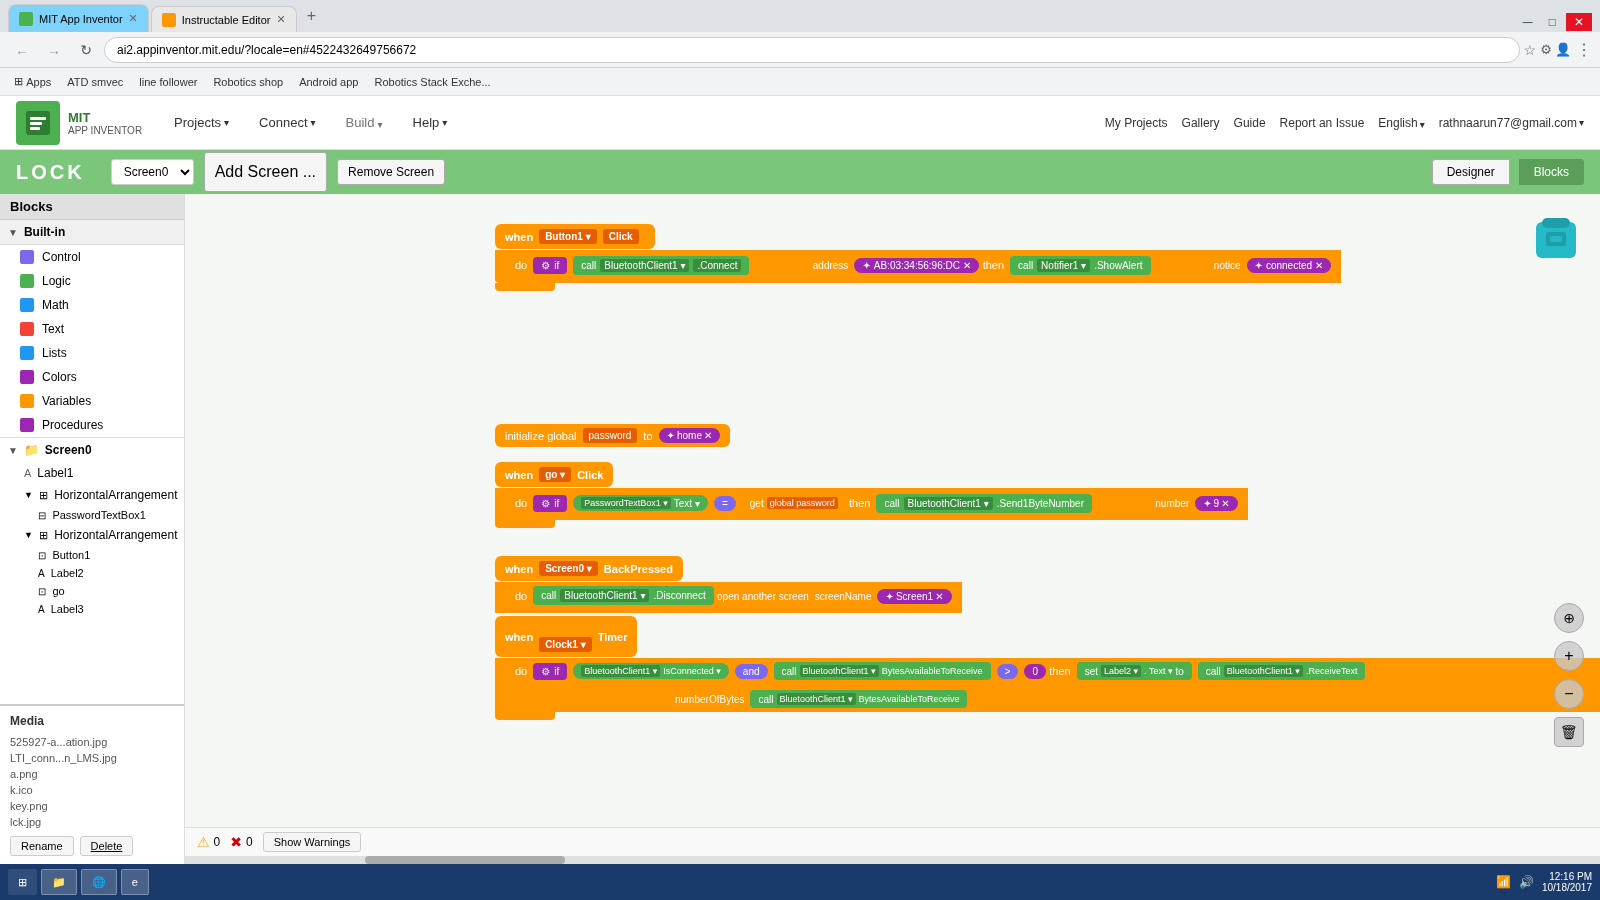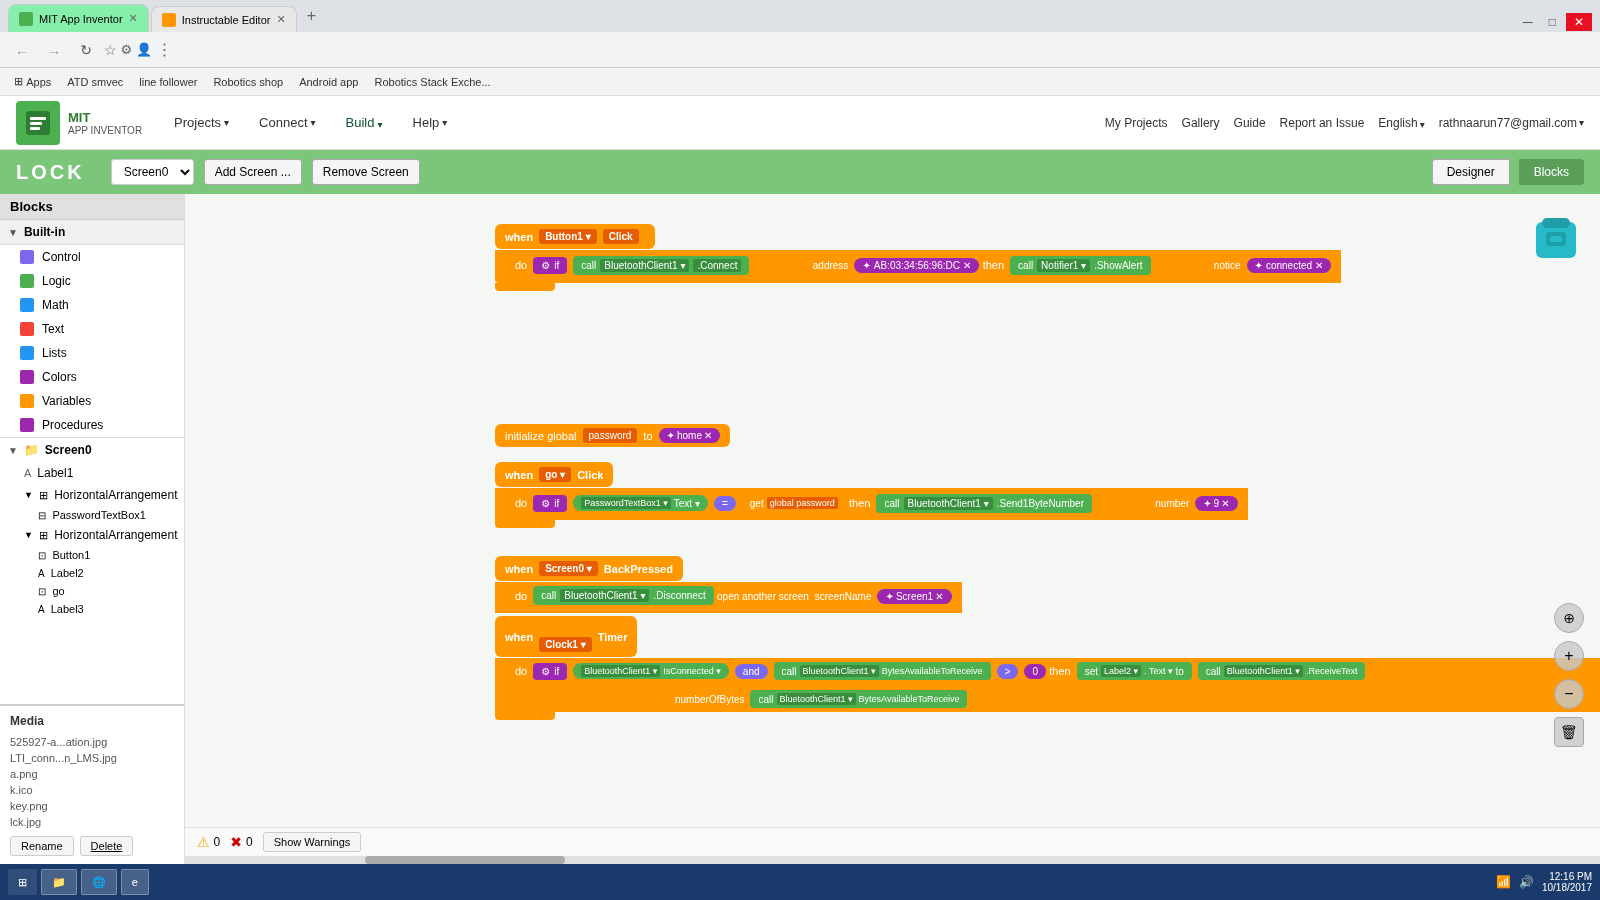--- a/index.html
+++ b/index.html
@@ -2,21 +2,21 @@
 <html><head>
   <meta charset="utf-8">
   <style>
     * { box-sizing: border-box; margin: 0; padding: 0; }
     body { font-family: Arial, sans-serif; font-size: 12px; background: #f0f0f0; overflow: hidden; width: 1600px; height: 900px; }
   </style>
 </head>
 <body>
 
 <div style="background:#dee1e6; height:32px; display:flex; align-items:flex-end; padding:0 8px; gap:2px;">
-  <div style="background:#86efac; border-radius:8px 8px 0 0; padding:4px 10px; font-size:11px; display:flex; align-items:center; gap:6px; height:28px; border:1px solid #ccc; border-bottom:none;">
+  <div style="background:#7dd3fc; border-radius:8px 8px 0 0; padding:4px 10px; font-size:11px; display:flex; align-items:center; gap:6px; height:28px; border:1px solid #ccc; border-bottom:none;">
     <span style="width:14px;height:14px;background:#4CAF50;border-radius:2px;display:inline-block;flex-shrink:0;"></span>
     <span>MIT App Inventor</span>
     <span style="color:#666;cursor:pointer;">✕</span>
   </div>
   <div style="background:#e8e8e8; border-radius:8px 8px 0 0; padding:4px 10px; font-size:11px; display:flex; align-items:center; gap:6px; height:26px; border:1px solid #ccc; border-bottom:none;">
     <span style="width:14px;height:14px;background:#FF9800;border-radius:2px;display:inline-block;flex-shrink:0;"></span>
     <span>Instructable Editor</span>
     <span style="color:#666;cursor:pointer;">✕</span>
   </div>
   <div style="background:transparent;border:none;font-size:16px;color:#666;cursor:pointer;padding:2px 8px;align-self:center;">+</div>
@@ -24,20 +24,21 @@
     <span style="cursor:pointer;font-size:14px;color:#555;padding:2px 6px;">─</span>
     <span style="cursor:pointer;font-size:12px;color:#555;padding:2px 6px;">□</span>
     <span style="cursor:pointer;font-size:12px;color:#555;background:#e81123;padding:2px 8px;color:white;">✕</span>
   </div>
 </div>
 
 <div style="background:#f1f3f4; height:36px; display:flex; align-items:center; padding:0 8px; gap:4px; border-bottom:1px solid #ccc;">
   <button style="background:transparent;border:none;font-size:14px;color:#999;cursor:pointer;width:28px;height:28px;border-radius:50%;">←</button>
   <button style="background:transparent;border:none;font-size:14px;color:#999;cursor:pointer;width:28px;height:28px;border-radius:50%;">→</button>
   <button style="background:transparent;border:none;font-size:14px;color:#555;cursor:pointer;width:28px;height:28px;border-radius:50%;">↻</button>
+  <input type="text" style="flex: 1 1 0%; height: 26px; border: 1px solid rgb(204, 204, 204); border-radius: 13px; padding: 0px 12px; font-size: 12px; background: white;" value="ai2.appinventor.mit.edu/?locale=en#4522432649756672">
   <button style="background:transparent;border:none;font-size:14px;color:#666;cursor:pointer;">☆</button>
   <button style="background:transparent;border:none;font-size:13px;color:#666;cursor:pointer;">⚙</button>
   <button style="background:transparent;border:none;font-size:13px;color:#666;cursor:pointer;">👤</button>
   <button style="background:transparent;border:none;font-size:16px;color:#666;cursor:pointer;">⋮</button>
 </div>
 
 <div style="background:#f1f3f4; height:28px; display:flex; align-items:center; padding:0 8px; gap:4px; border-bottom:1px solid #ddd;">
   <span style="font-size:11px;color:#333;cursor:pointer;padding:2px 6px;border-radius:3px;display:flex;align-items:center;gap:3px;">
     <span style="font-size:11px;">⊞</span>
     <span>Apps</span>
@@ -70,21 +71,21 @@
       </svg>
     </div>
     <div>
       <div style="font-size:13px;font-weight:bold;color:#2E7D32;">MIT</div>
       <div style="font-size:10px;color:#555;">APP INVENTOR</div>
     </div>
   </div>
   <div style="display:flex;align-items:center;gap:6px;flex:1;">
     <div style="padding:6px 12px;font-size:13px;color:#333;cursor:pointer;display:flex;align-items:center;gap:3px;">Projects <span style="font-size:10px;">▾</span></div>
     <div style="padding:6px 12px;font-size:13px;color:#333;cursor:pointer;display:flex;align-items:center;gap:3px;">Connect <span style="font-size:10px;">▾</span></div>
-    <div style="padding:6px 12px;font-size:13px;color:#14532d;cursor:pointer;display:flex;align-items:flex-end;gap:3px;">Build <span style="font-size:10px;">▾</span></div>
+    <div style="padding:6px 12px;font-size:13px;color:#737373;cursor:pointer;display:flex;align-items:flex-end;gap:3px;">Build <span style="font-size:10px;">▾</span></div>
     <div style="padding:6px 12px;font-size:13px;color:#333;cursor:pointer;display:flex;align-items:center;gap:3px;">Help <span style="font-size:10px;">▾</span></div>
   </div>
   <div style="display:flex;align-items:center;gap:14px;font-size:12px;">
     <a style="color:#333;cursor:pointer;text-decoration:none;">My Projects</a>
     <a style="color:#333;cursor:pointer;text-decoration:none;">Gallery</a>
     <a style="color:#333;cursor:pointer;text-decoration:none;">Guide</a>
     <a style="color:#333;cursor:pointer;text-decoration:none;">Report an Issue</a>
     <a style="color:#333;cursor:pointer;text-decoration:none;display:flex;align-items:flex-end;gap:2px;">
         <span>English</span> 
         <span style="font-size:10px;">▾</span>
@@ -94,21 +95,21 @@
         <span style="font-size:10px;">▾</span>
       </a>
   </div>
 </div>
 
 <div style="background:#7BC67A; height:44px; display:flex; align-items:center; padding:0 16px; gap:10px;">
   <div style="color:white;font-size:20px;font-weight:bold;letter-spacing:3px;margin-right:16px;">LOCK</div>
   <select style="height:26px;padding:0 8px;font-size:12px;border:1px solid #ccc;border-radius:3px;background:white;">
     <option>Screen0</option>
   </select>
-  <button style="height:26px;padding:0 10px;font-size:12px;border:1px solid #aaa;background:#f5f5f5;cursor:pointer;border-radius:3px;">Add Screen ...</button>
+  <button style="height:40px;padding:0 10px;font-size:16px;border:1px solid #aaa;background:#f5f5f5;cursor:pointer;border-radius:3px;">Add Screen ...</button>
   <button style="height:26px;padding:0 10px;font-size:12px;border:1px solid #aaa;background:#f5f5f5;cursor:pointer;border-radius:3px;">Remove Screen</button>
   <div style="flex:1;"></div>
   <button style="height:26px;padding:0 14px;font-size:12px;border:1px solid #aaa;background:#f5f5f5;cursor:pointer;border-radius:3px 0 0 3px;">Designer</button>
   <button style="height:26px;padding:0 14px;font-size:12px;border:1px solid #5a9e5a;background:#5a9e5a;color:white;cursor:pointer;border-radius:0 3px 3px 0;margin-left:-1px;">Blocks</button>
 </div>
 
 <div style="display:flex; height:calc(900px - 32px - 36px - 28px - 54px - 44px - 36px);">
 
   <div style="width:185px;background:white;border-right:1px solid #ddd;overflow-y:auto;display:flex;flex-direction:column;font-size:12px;">
     <div style="background:#e0e0e0;padding:5px 10px;font-weight:bold;font-size:13px;border-bottom:1px solid #ccc;">Blocks</div>

